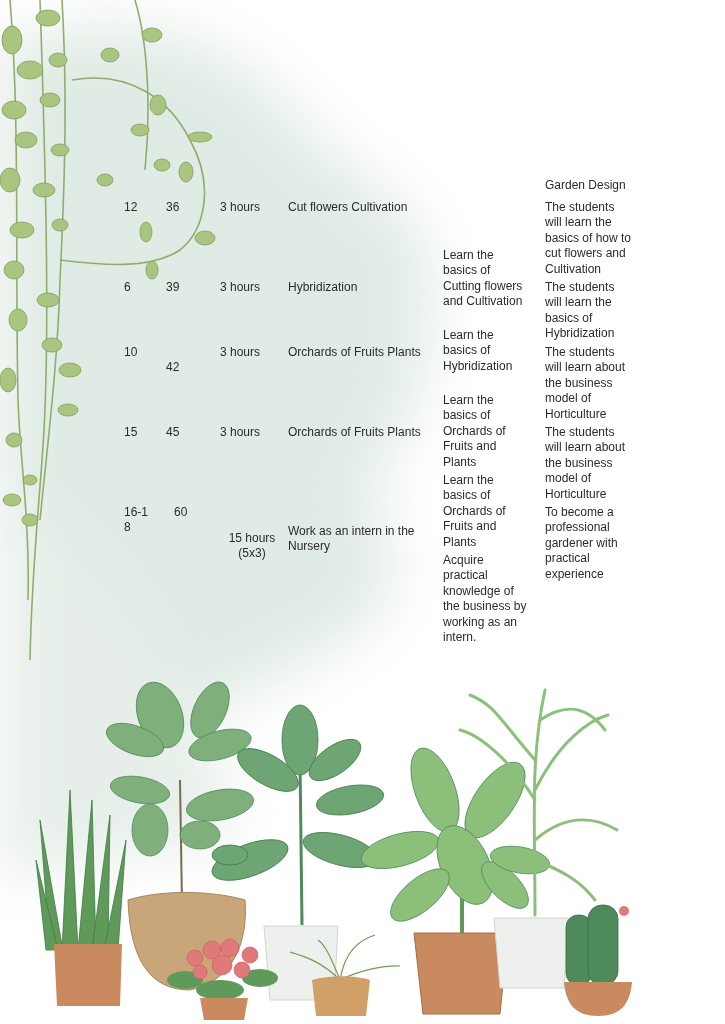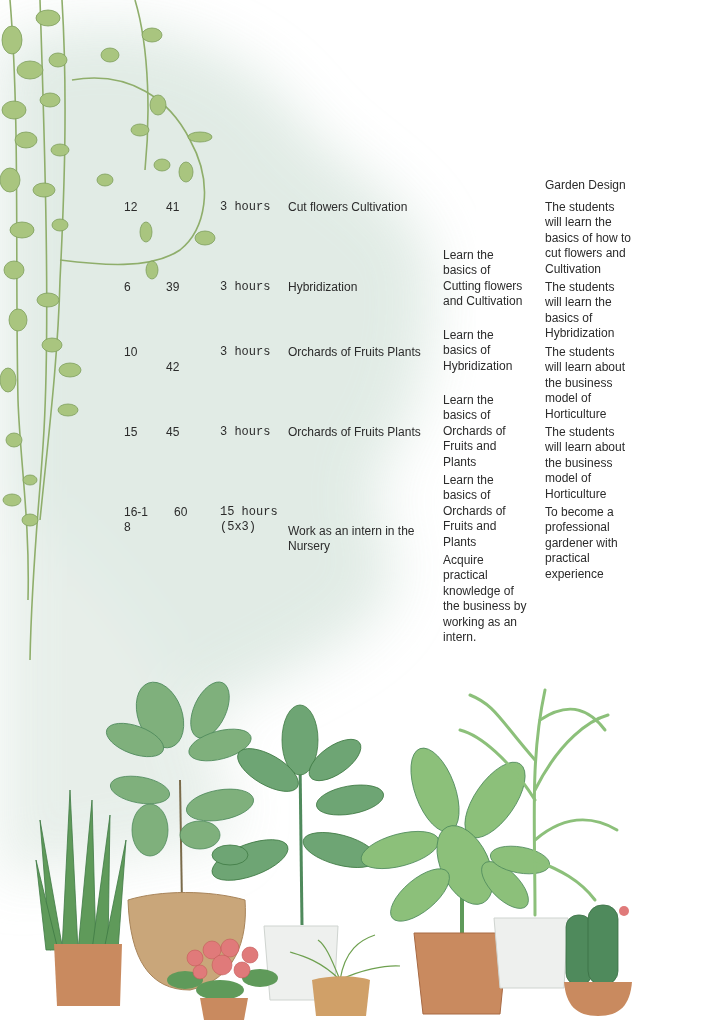--- a/index.html
+++ b/index.html
@@ -10,21 +10,21 @@
       color: #2b2b2b;
     }
     .wash {
       position: absolute; left: 0; top: 0; width: 725px; height: 1024px;
       pointer-events: none;
     }
     .page-content { position: absolute; left: 0; top: 0; width: 725px; height: 1024px; }
     .cell { position: absolute; font-size: 12px; line-height: 15.4px; white-space: pre-line; }
     .c-week { left: 124px; width: 36px; }
     .c-hours { left: 166px; width: 40px; }
-    .c-dur { left: 220px; width: 64px; font-family: Liberation Mono, monospace; }
+    .c-dur { left: 220px; width: 64px; }
     .c-topic { left: 288px; width: 152px; }
     .c-obj { left: 443px; width: 96px; margin-top: 48px; }
     .c-out { left: 545px; width: 100px; }
     svg.art { position: absolute; left: 0; top: 0; pointer-events: none; }
   </style>
 </head>
 <body>
 
 <svg class="wash" width="725" height="1024" viewBox="0 0 725 1024">
   <defs>
@@ -176,21 +176,21 @@
   </g>
   <circle cx="624" cy="911" r="5" fill="#e07a7a"></circle>
   <path d="M564 982 L632 982 C630 1005 620 1016 598 1016 C576 1016 566 1005 564 982 Z" fill="#c98a5f"></path>
 </svg>
 
 <div class="page-content">
   <div class="cell c-out" style="top:178px;">Garden Design</div>
 
   <div>
     <div class="cell c-week" style="top:200px;">12</div>
-    <div class="cell c-hours" style="top:200px;">41</div>
+    <div class="cell c-hours" style="top:200px;">36</div>
     <div class="cell c-dur" style="top:200px;">3 hours</div>
     <div class="cell c-topic" style="top:200px;">Cut flowers Cultivation</div>
     <div class="cell c-obj" style="top:200px;">Learn the
 basics of
 Cutting flowers
 and Cultivation</div>
     <div class="cell c-out" style="top:200px;">The students
 will learn the
 basics of how to
 cut flowers and
@@ -242,21 +242,21 @@
 will learn about
 the business
 model of
 Horticulture</div>
   </div>
 
   <div>
     <div class="cell c-week" style="top:505px;">16-1
 8</div>
     <div class="cell c-hours" style="top:505px;margin-left:8px;">60</div>
-    <div class="cell c-dur" style="top:505px;">15 hours
+    <div class="cell c-dur" style="top:531px;text-align:center;">15 hours
 (5x3)</div>
     <div class="cell c-topic" style="top:524px;">Work as an intern in the
 Nursery</div>
     <div class="cell c-obj" style="top:505px;">Acquire
 practical
 knowledge of
 the business by
 working as an
 intern.</div>
     <div class="cell c-out" style="top:505px;">To become a

